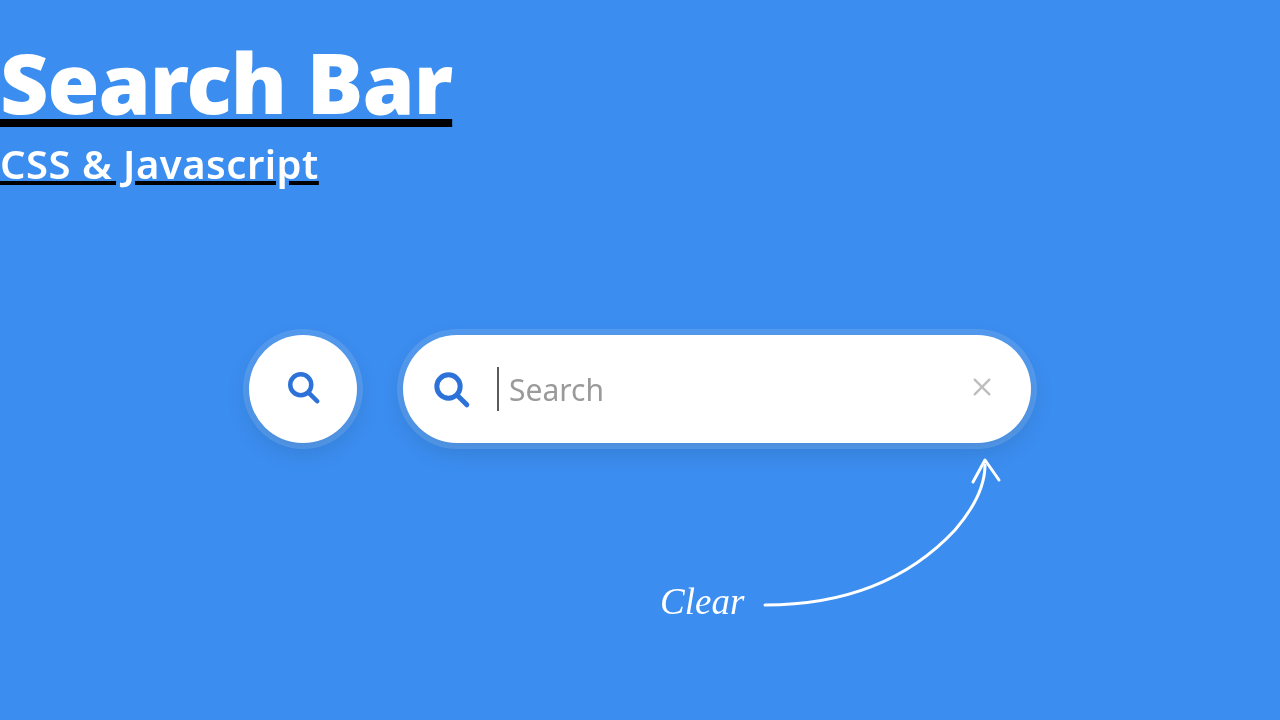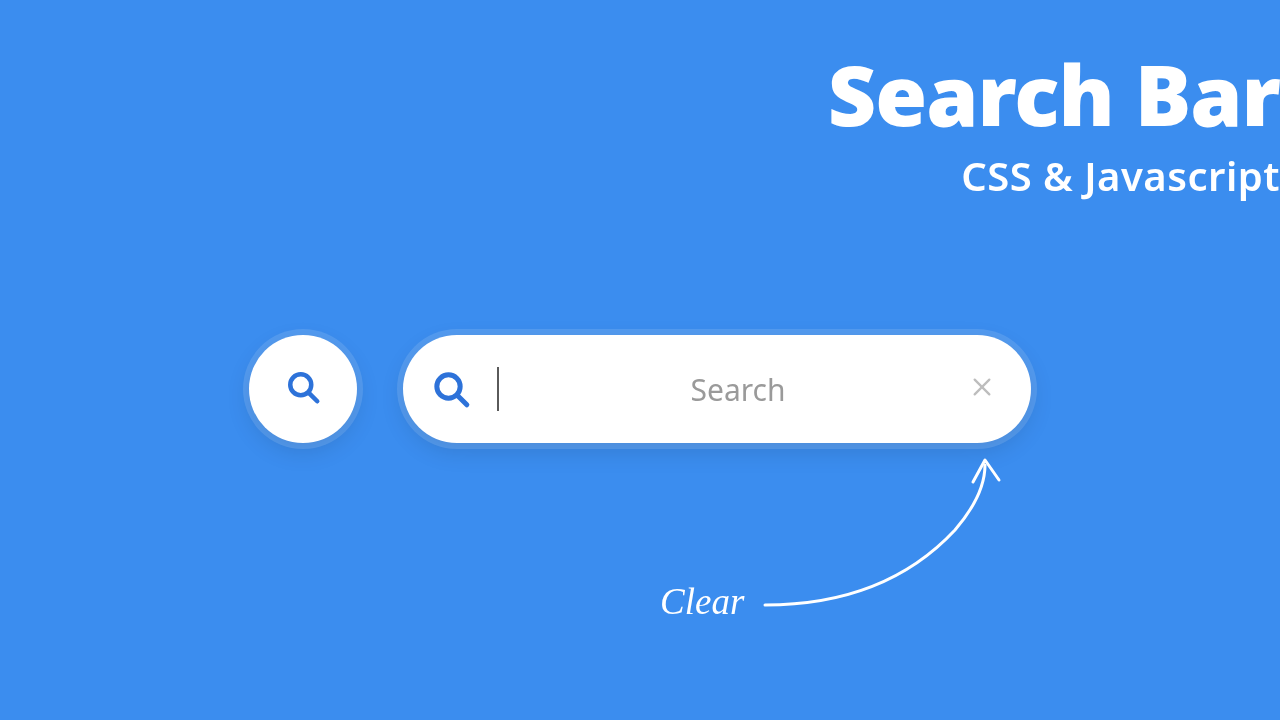--- a/index.html
+++ b/index.html
@@ -9,22 +9,23 @@
   }
   body {
     width: 1280px;
     height: 720px;
     background: #3b8def;
     font-family: 'Arial Rounded MT Bold', 'Segoe UI', system-ui, sans-serif;
     overflow: hidden;
     position: relative;
   }
   .title {
-    text-align: right;
-    padding-top: 52px;
+    text-align: left;
+    padding-top: 40px;
+    text-decoration: underline;
   }
   .title h1 {
     color: #ffffff;
     font-size: 84px;
     font-weight: 900;
     letter-spacing: -1px;
     line-height: 1;
   }
   .title h2 {
     color: #ffffff;
@@ -86,21 +87,20 @@
     flex-shrink: 0;
   }
   .search-bar input {
     flex: 1;
     border: none;
     outline: none;
     font-size: 30px;
     font-family: inherit;
     color: #000000;
     background: transparent;
-    text-align: center;
   }
   .search-bar input::placeholder {
     color: #9a9a9a;
   }
   .clear-btn {
     flex-shrink: 0;
     cursor: pointer;
     display: flex;
     align-items: center;
     justify-content: center;

